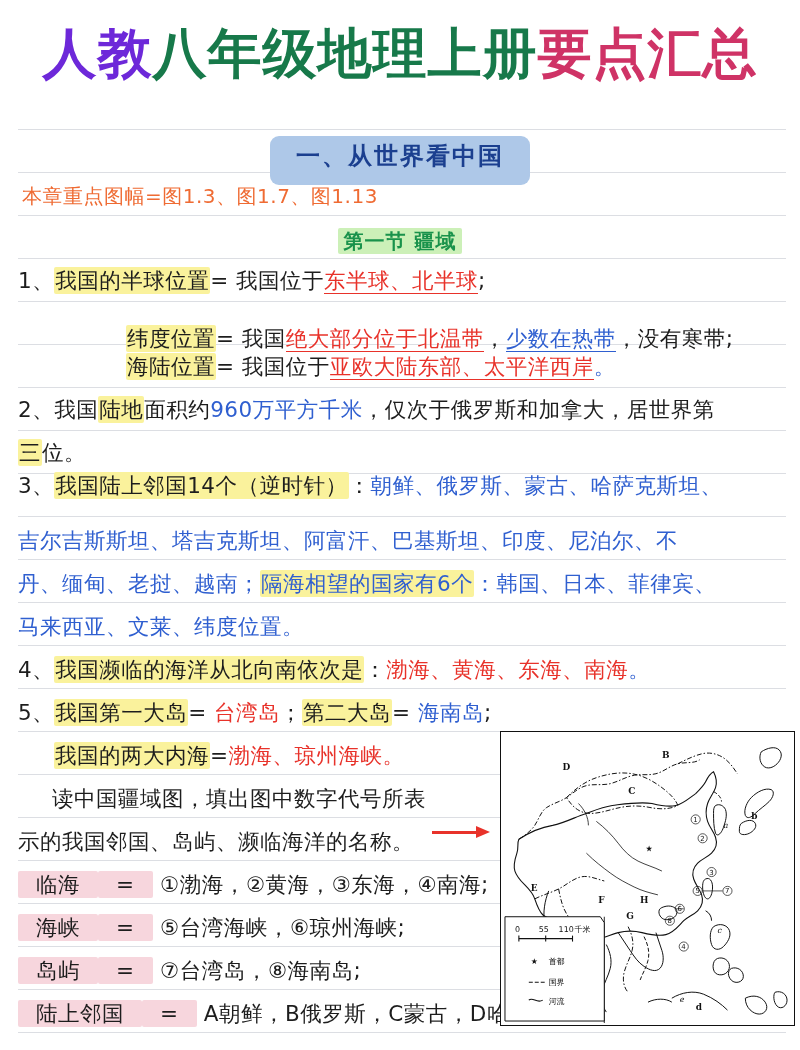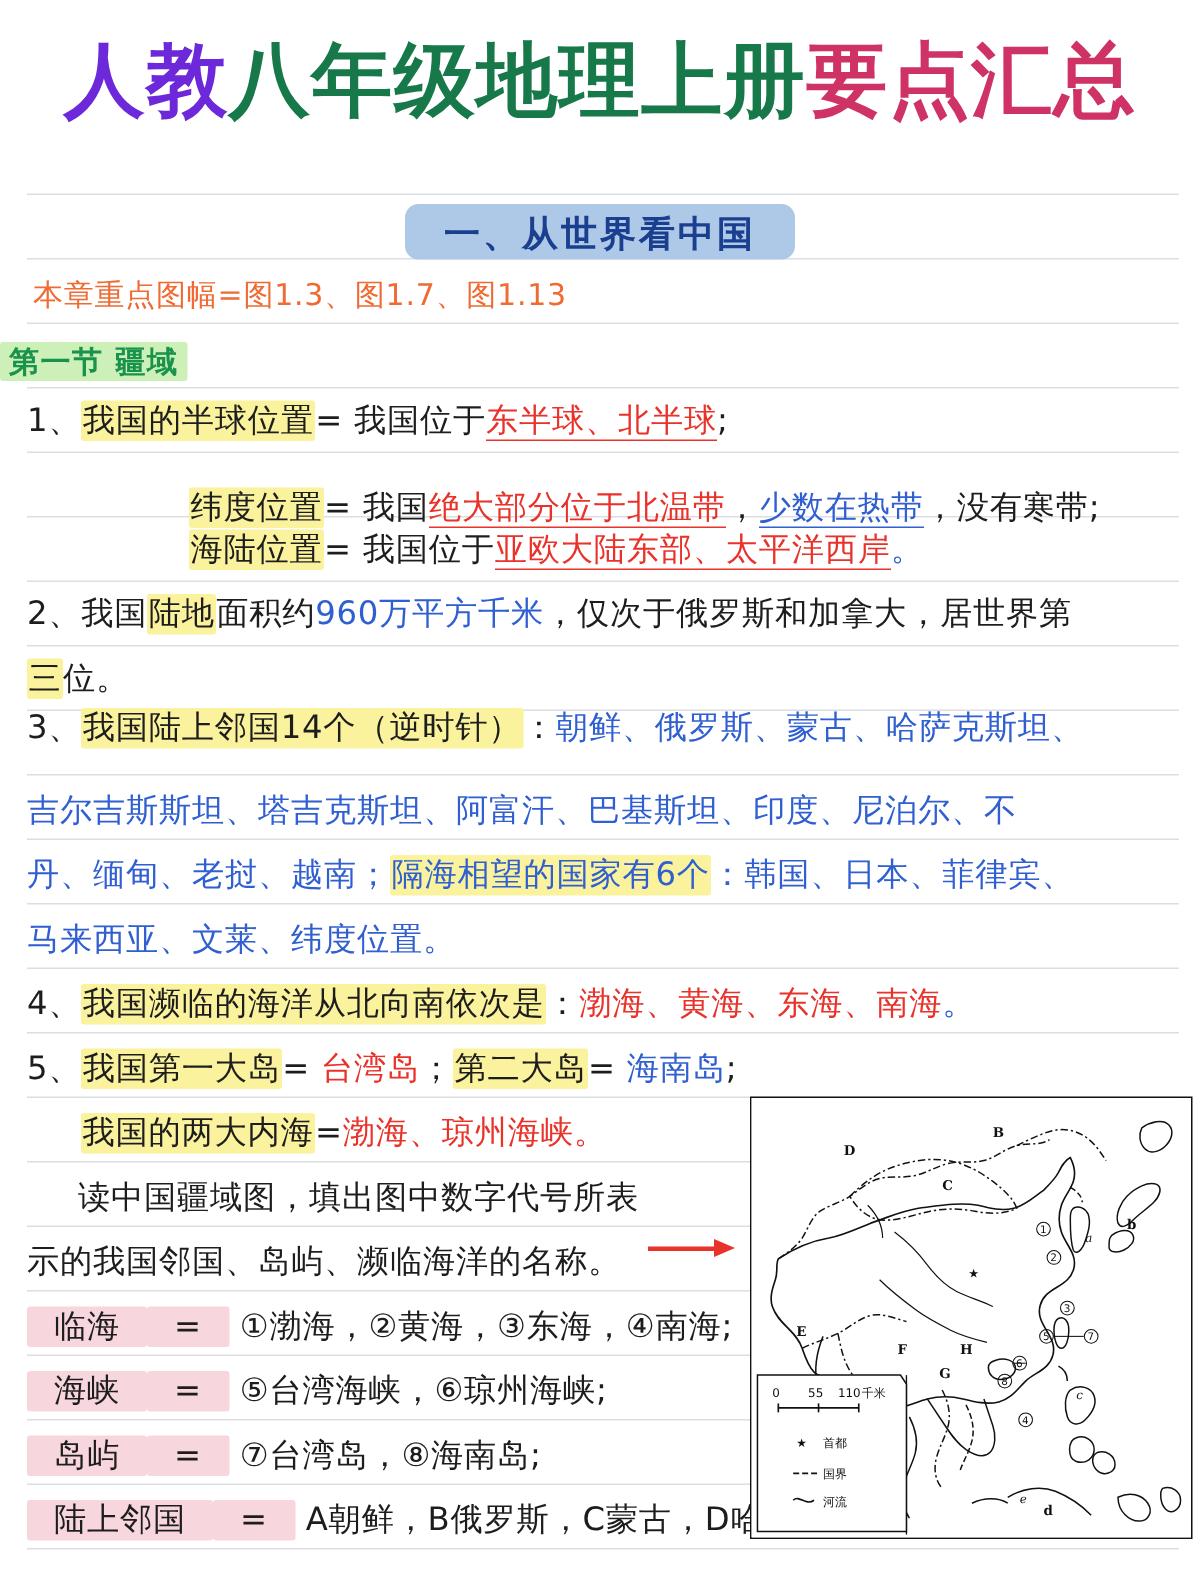--- a/index.html
+++ b/index.html
@@ -22,21 +22,21 @@
     font-weight:700;font-size:54px;letter-spacing:1px;
     line-height:1;
   }
   #title span{display:inline-block;}
   
   #chip-wrap{position:absolute;left:0;right:0;top:136px;text-align:center;}
   #chip{
     display:inline-block;background:#aec8e8;color:#1b3f8f;
     font-family:"DejaVu Serif","Liberation Serif",serif;
     font-weight:700;font-size:24px;letter-spacing:2px;
-    padding:4px 26px 1px 26px;border-radius:9px;
+    padding:4px 26px 13px 26px;border-radius:9px;
   }
   
   .hl{
     position:absolute;white-space:nowrap;
     font-family:"DejaVu Sans","Liberation Sans",sans-serif;
     font-size:21px;line-height:1;
   }
   .hw{font-size:21.5px;letter-spacing:0.5px;}
   
   .c-black{color:#1d1d1d;}
@@ -49,21 +49,21 @@
   
   .hy{background:#faf29c;border-radius:2px;padding:1px 1px;}
   .hp{background:#f7d6dd;border-radius:2px;padding:1px 18px;}
   .hg{background:#ccf0b8;border-radius:2px;padding:1px 6px;}
   
   .u-red{border-bottom:1.6px solid #e8322a;}
   .u-blue{border-bottom:1.6px solid #2f5fd0;}
   
   #figline{position:absolute;left:22px;top:186px;font-size:20px;}
   
-  #sec1{position:absolute;left:0;right:0;top:228px;text-align:left;}
+  #sec1{position:absolute;left:0;right:0;top:228px;text-align:center;}
   #sec1 b{font-family:"DejaVu Serif","Liberation Serif",serif;font-weight:700;font-size:20px;color:#19924b;letter-spacing:1px;}
   
   #arrow{position:absolute;left:432px;top:826px;width:62px;height:12px;}
   #arrow .shaft{position:absolute;left:0;top:5px;width:48px;height:3px;background:#e8322a;}
   #arrow .head{position:absolute;left:44px;top:0;width:0;height:0;
     border-top:6.5px solid transparent;border-bottom:6.5px solid transparent;border-left:14px solid #e8322a;}
   
   #map{position:absolute;left:500px;top:731px;width:295px;height:295px;background:#fff;border:1.6px solid #111;box-sizing:border-box;}
   #map svg{display:block;width:100%;height:100%;}
   .mlbl{font-family:"DejaVu Serif","Liberation Serif",serif;font-weight:700;font-size:9px;fill:#111;}

